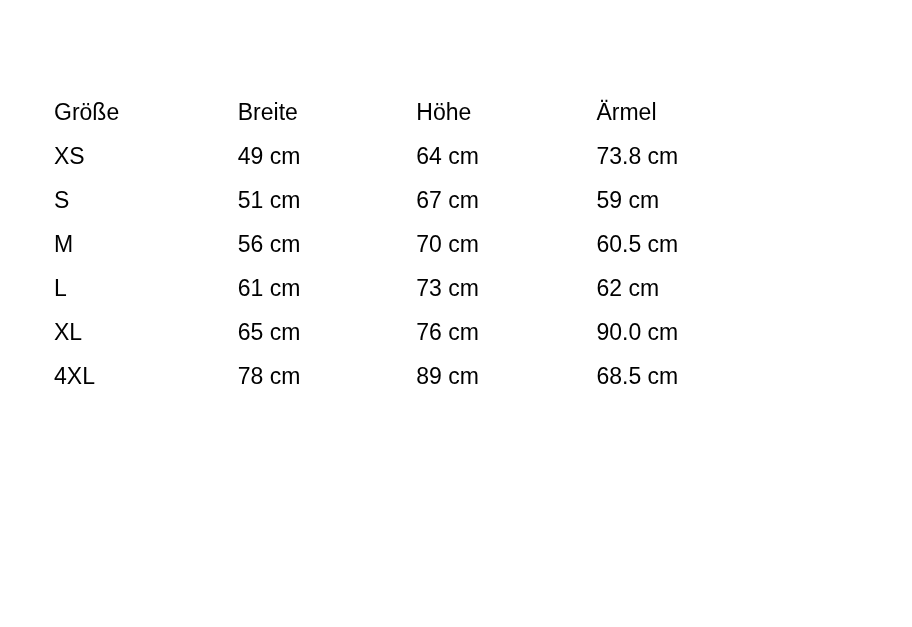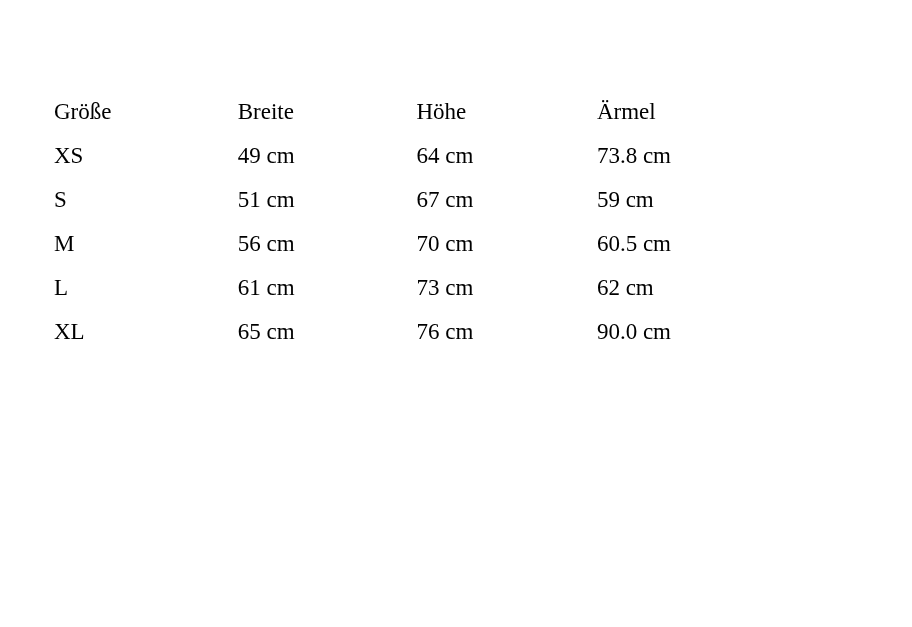--- a/index.html
+++ b/index.html
@@ -12,21 +12,20 @@
     height: 627px;
     font-family: "Liberation Sans", sans-serif;
     color: #000000;
     overflow: hidden;
   }
   .page {
     position: relative;
     width: 770px;
     height: 627px;
     background: #ffffff;
-    font-family: Liberation Serif, serif;
   }
   .size-table {
     position: absolute;
     top: 90px;
     left: 54px;
     border-collapse: collapse;
     table-layout: fixed;
   }
   .size-table th,
   .size-table td {
@@ -89,15 +88,21 @@
         <td>61 cm</td>
         <td>73 cm</td>
         <td>62 cm</td>
       </tr>
       <tr>
         <td>XL</td>
         <td>65 cm</td>
         <td>76 cm</td>
         <td>90.0 cm</td>
       </tr>
+      <tr>
+        <td>4XL</td>
+        <td>78 cm</td>
+        <td>89 cm</td>
+        <td>68.5 cm</td>
+      </tr>
     </tbody>
   </table>
 </div>
 
 </body></html>

